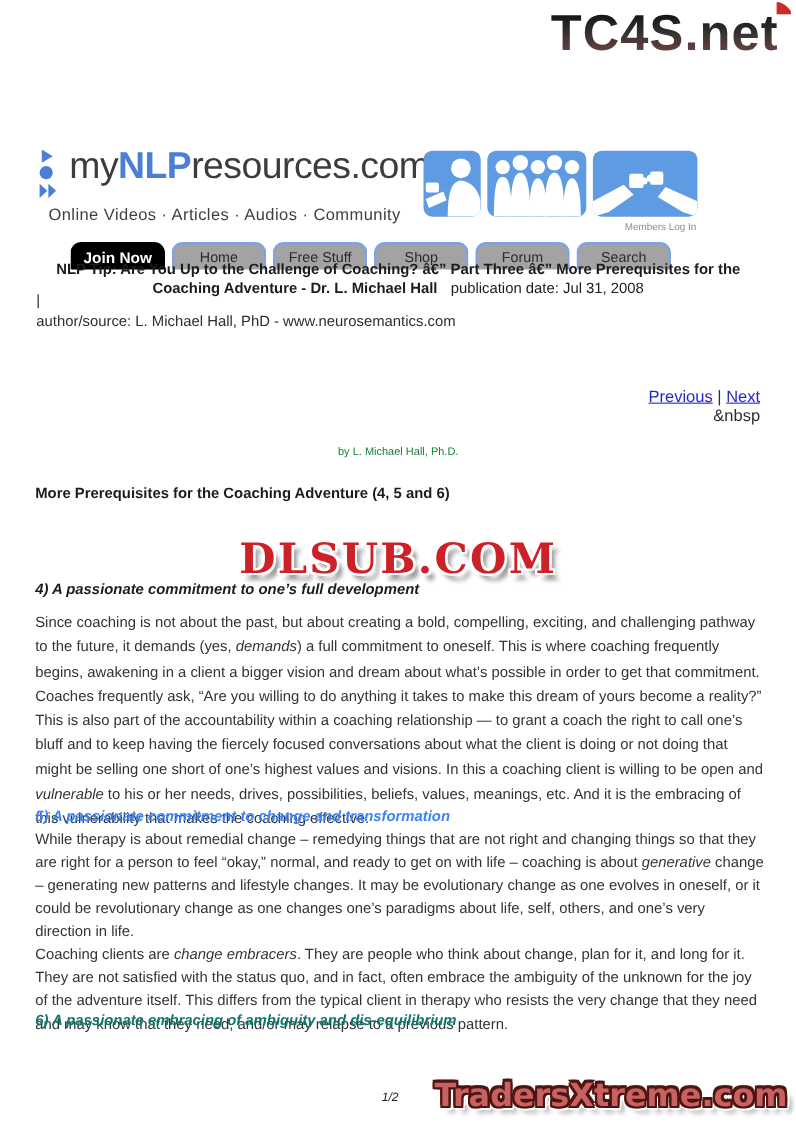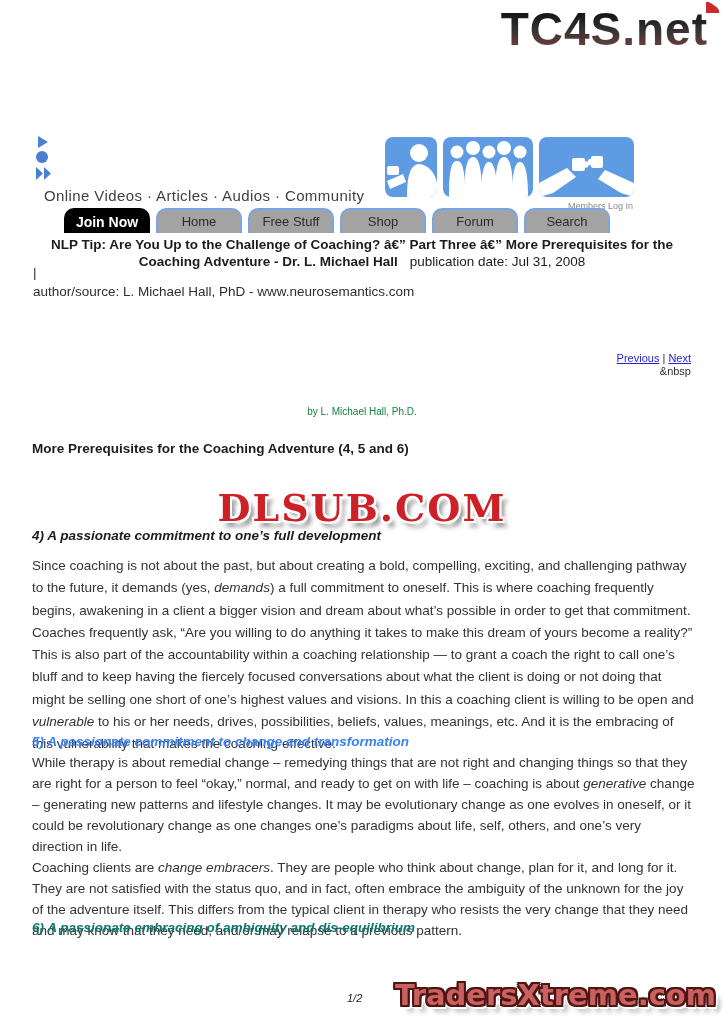--- a/index.html
+++ b/index.html
@@ -22,35 +22,35 @@
 
   
   .tiles{position:absolute;left:385px;top:137px;display:flex;}
   .tile{background:#5f9be3;border-radius:8px;height:60px;margin-right:6px;overflow:hidden;}
   .tile svg{display:block;}
   .tile-1{width:52px;}.tile-2{width:90px;}.tile-3{width:95px;margin-right:0;}
   .members{position:absolute;left:508px;top:201px;width:125px;text-align:right;
            font-size:9px;color:#8a8a8a;cursor:pointer;}
 
   
-  .nav{position:absolute;left:64px;top:208px;display:flex;}
+  .nav{position:absolute;left:64px;top:220px;display:flex;}
   .tab{box-sizing:border-box;width:86px;height:25px;margin-right:6px;border:2px solid #79a5e8;
        border-bottom:none;border-radius:10px 10px 0 0;background:#a3a3a3;color:#2b2b2b;
        font-size:13px;display:flex;align-items:center;justify-content:center;cursor:pointer;}
   .tab-active{background:#000;border-color:#000;color:#fff;font-weight:bold;font-size:14px;}
 
   
   .title{position:absolute;left:32px;top:236px;width:660px;text-align:center;
          font-size:13.5px;line-height:17px;color:#1c1c1c;}
   .title-bold{font-weight:bold;}
   .title-pub{margin-left:12px;font-weight:normal;}
   .pipe{position:absolute;left:33px;top:265px;font-size:13.5px;}
   .author{position:absolute;left:33px;top:284px;font-size:13.5px;}
 
-  .pagenav{position:absolute;right:33px;top:352px;text-align:right;font-size:11px;}
+  .pagenav{position:absolute;right:33px;top:352px;text-align:right;font-size:15px;}
   .pagenav a{color:#2525cc;text-decoration:underline;cursor:pointer;}
   .nbsp-line{margin-top:1px;}
 
   .byline{position:absolute;left:32px;top:406px;width:660px;text-align:center;
           font-weight:normal;font-size:10px;color:#15803d;}
   .subtitle{position:absolute;left:32px;top:441px;font-weight:bold;font-size:13.5px;color:#1c1c1c;}
   .para{font-size:13.5px;color:#333;}
   .p1{position:absolute;left:32px;top:473px;width:663px;line-height:22px;}
   .h4{position:absolute;left:32px;top:528px;font-weight:bold;font-style:italic;font-size:13.5px;color:#1c1c1c;}
   .p4{position:absolute;left:32px;top:555px;width:663px;line-height:22.3px;}
@@ -89,20 +89,21 @@
   <div class="logo">
     <div class="logo-row">
       <span class="logo-icon">
         <svg width="26" height="46" viewBox="0 0 26 46" fill="#4a7fd4">
           <polygon points="4,0 14,6 4,12"></polygon>
           <circle cx="8" cy="21" r="6"></circle>
           <polygon points="2,31 9,37.5 2,44"></polygon>
           <polygon points="10,31 17,37.5 10,44"></polygon>
         </svg>
       </span>
+      <span class="logo-text"><span>my</span><span class="logo-nlp">NLP</span><span>resources.com</span></span>
     </div>
     <div class="logo-tagline">Online Videos · Articles · Audios · Community</div>
   </div>
 
   <div class="tiles">
     <div class="tile tile-1">
       <svg width="52" height="60" viewBox="0 0 52 60" fill="#ffffff">
         <circle cx="34" cy="16" r="9"></circle>
         <path d="M22 60 C22 36 26 28 34 27 C44 28 50 36 52 46 L52 60 Z"></path>
         <path d="M2 44 L18 37 L21 45 L5 52 Z"></path>

